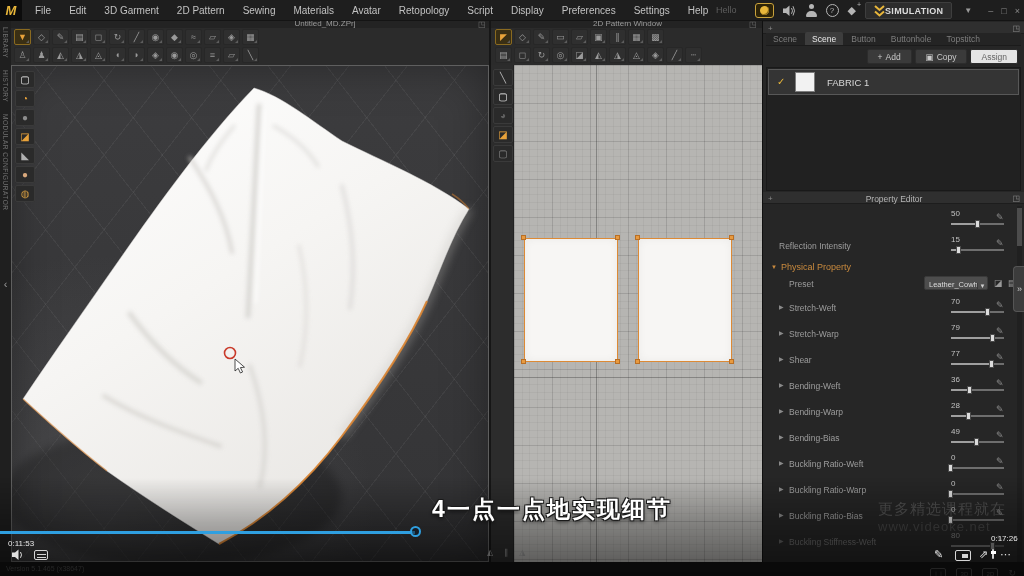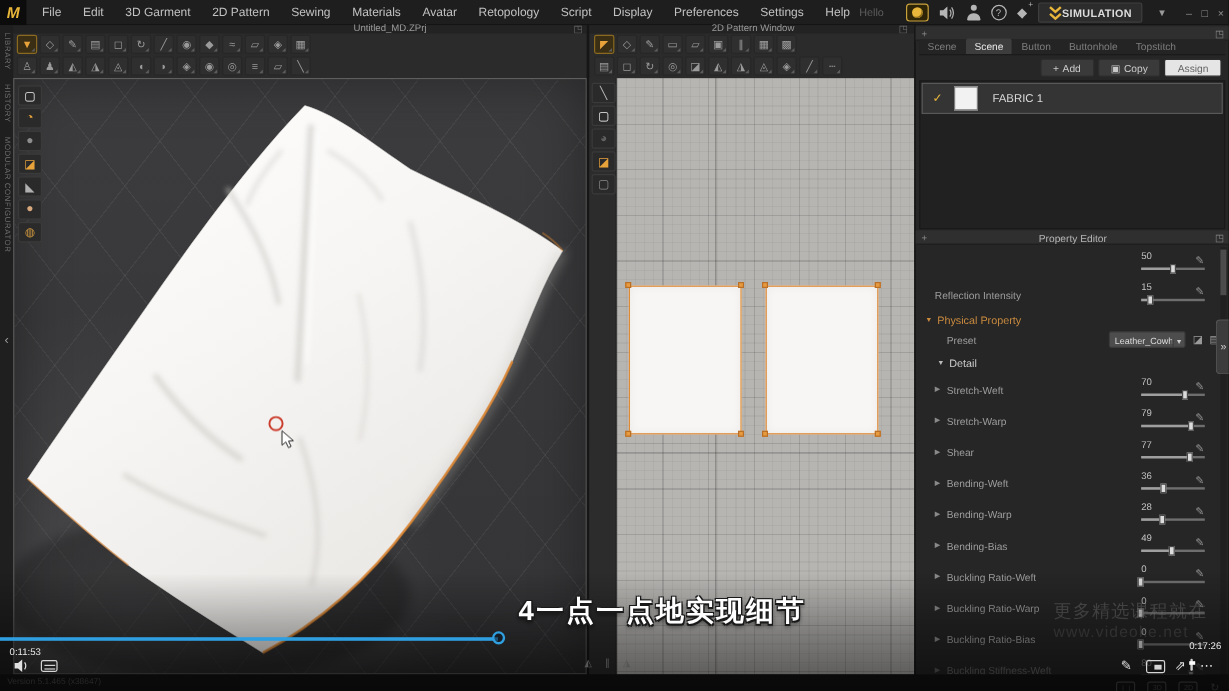--- a/index.html
+++ b/index.html
@@ -552,24 +552,20 @@
       </div>
       <div class="presetrow">
         <span class="lbl">Preset</span>
         <div class="dropdown">
           <span class="dtext">Leather_Cowh</span>
           <span class="dcaret">▼</span>
         </div>
         <span class="miniico" style="left:231px">◪</span>
         <span class="miniico" style="left:245px">▤</span>
       </div>
-      <div class="sect sub">
-        <span class="tri">▼</span>
-        <span class="stext">Detail</span>
-      </div>
       <div>
           <div class="prow">
             <span class="arr">▶</span>
             <span class="lbl">Stretch-Weft</span>
             <span class="val">70</span>
             <div class="track">
               <div class="fill" style="width: 70%;"></div>
               <span class="thumb" style="left: 70%;"></span>
             </div>
             <span class="pen">✎</span>

